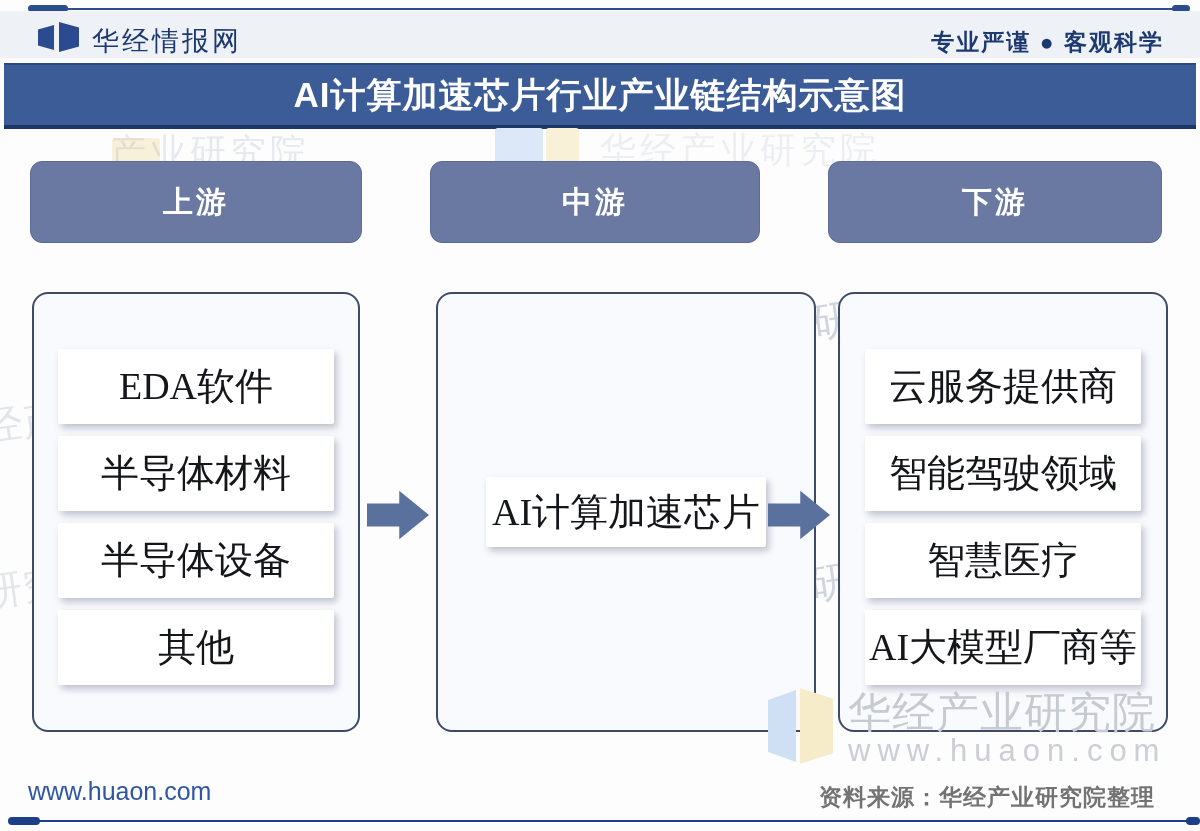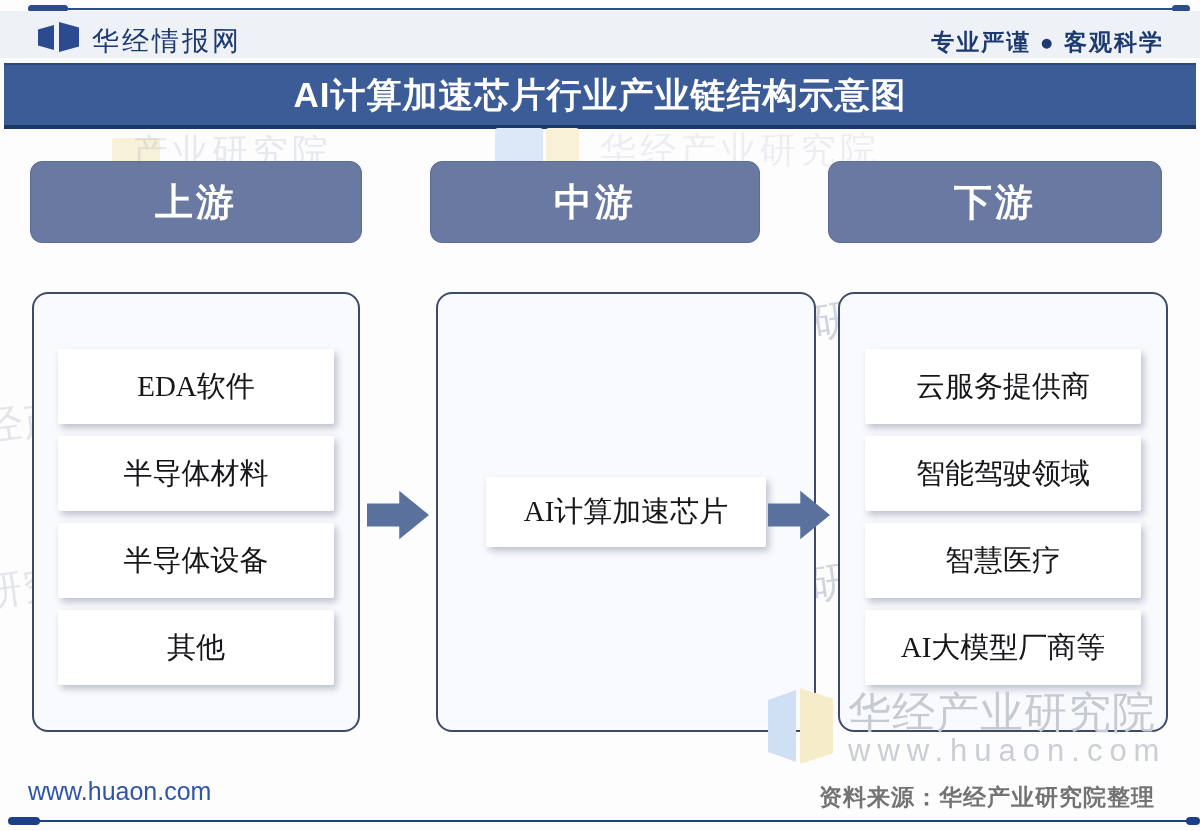--- a/index.html
+++ b/index.html
@@ -22,34 +22,34 @@
   .slogan-text{position:absolute;top:27px;right:36px;font-size:23px;font-weight:600;color:#1d3a70;letter-spacing:2px;}
 
   
   .title-bar{position:absolute;top:63px;left:4px;width:1192px;height:60px;background:#3c5c98;
     border-top:2px solid #2a4a85;border-bottom:4px solid #1c3766;}
   .title-text{width:100%;text-align:center;line-height:60px;font-size:35px;font-weight:bold;color:#ffffff;letter-spacing:1px;}
 
   
   .stage-header{position:absolute;top:161px;height:80px;background:#6a79a1;border:1px solid #5d6c96;
     border-radius:12px;display:flex;align-items:center;justify-content:center;
-    color:#ffffff;font-size:38px;font-weight:bold;letter-spacing:3px;z-index:4;text-align:right;}
+    color:#ffffff;font-size:30px;font-weight:bold;letter-spacing:3px;z-index:4;text-align:right;}
   .sh-up{left:30px;width:330px;}
   .sh-mid{left:430px;width:328px;}
   .sh-down{left:828px;width:332px;}
 
   
   .panel{position:absolute;top:292px;height:440px;background:#f9fafd;border:2px solid #3e4a68;
     border-radius:16px;box-sizing:border-box;z-index:3;}
   .panel-up{left:32px;width:328px;}
   .panel-mid{left:436px;width:380px;display:flex;align-items:center;justify-content:center;}
   .panel-down{left:838px;width:330px;}
   .item-box{position:relative;margin:0 auto 12px auto;width:276px;height:75px;background:#ffffff;
     box-shadow:3px 4px 7px rgba(100,110,135,0.4);display:flex;align-items:center;justify-content:center;
-    font-family:"Liberation Serif","DejaVu Serif",serif;font-size:29px;color:#15161a;border-radius:2px;}
+    font-family:"Liberation Serif","DejaVu Serif",serif;font-size:38px;color:#15161a;border-radius:2px;}
   .panel-up .item-box:first-child,.panel-down .item-box:first-child{margin-top:55px;}
   .panel-mid .item-box{width:280px;height:70px;margin:0;}
 
   
   .block-arrow{position:absolute;top:486px;width:62px;height:58px;background:#5a719e;z-index:4;
     clip-path:polygon(0 30%,52% 30%,52% 8%,100% 50%,52% 92%,52% 70%,0 70%);}
   .arrow-1{left:367px;}
   .arrow-2{left:768px;}
 
   
@@ -94,21 +94,21 @@
   <div class="slogan-text">专业严谨 ● 客观科学</div>
 
   <div class="title-bar">
     <div class="title-text">AI计算加速芯片行业产业链结构示意图</div>
   </div>
 
   <div class="wm-block" style="left:495px;top:128px;width:48px;height:38px;background:#dce8f8;"></div>
   <div class="wm-block" style="left:546px;top:128px;width:33px;height:38px;background:#f8f1d8;"></div>
   <div class="wm-block" style="left:112px;top:138px;width:48px;height:26px;background:#f6edcf;opacity:.8;"></div>
   <div class="wm-under wm-top-text" style="left:600px;top:126px;">华经产业研究院</div>
-  <div class="wm-under wm-top-text" style="left:132px;top:128px;opacity:.22;">产业研究院</div>
+  <div class="wm-under wm-top-text" style="left:110px;top:128px;opacity:.22;">产业研究院</div>
   <div class="wm-under wm-frag" style="left:770px;top:296px;">业研</div>
   <div class="wm-under wm-frag" style="left:767px;top:558px;">业研</div>
   <div class="wm-under wm-left-frag" style="left:-18px;top:395px;">经产</div>
   <div class="wm-under wm-left-frag" style="left:-18px;top:560px;">研究</div>
 
   <div class="stage-header sh-up">
     <span>上游</span>
   </div>
   <div class="stage-header sh-mid">
     <span>中游</span>

